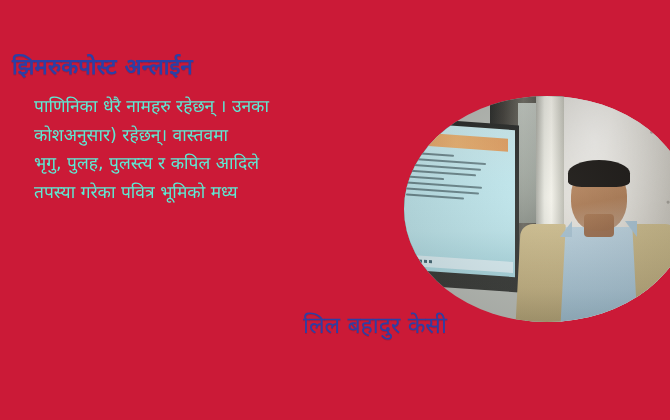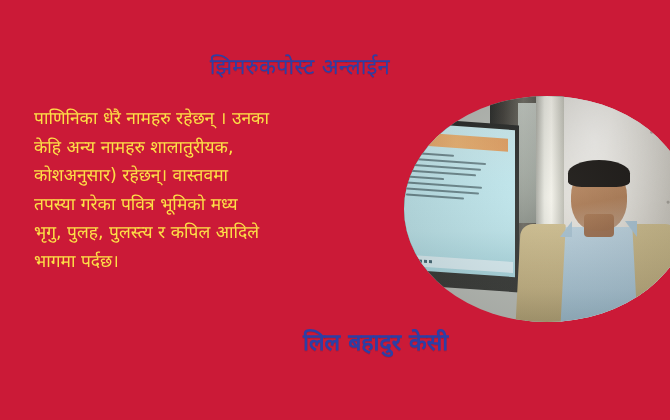--- a/index.html
+++ b/index.html
@@ -17,26 +17,26 @@
     position: relative;
     width: 670px;
     height: 420px;
     background: #cb1a37;
     overflow: hidden;
   }
 
   
   #masthead {
     position: absolute;
-    left: 0;
+    left: 12px;
     top: 54px;
     width: 390px;
-    text-align: right;
+    text-align: left;
     font-size: 22px;
-    font-weight: 400;
+    font-weight: 700;
     letter-spacing: 0.2px;
     color: #2c3fa6;
     line-height: 1.15;
     white-space: nowrap;
     text-shadow: 0 1px 0 rgba(0,0,0,0.10);
   }
 
   
   #article-body {
     position: absolute;
@@ -51,23 +51,23 @@
   }
   #article-body .line {
     display: block;
     white-space: nowrap;
   }
 
   
   #byline {
     position: absolute;
     left: 303px;
-    top: 325px;
+    top: 308px;
     font-size: 23px;
-    font-weight: 700;
+    font-weight: 400;
     color: #2c3fa6;
     white-space: nowrap;
     z-index: 5;
     text-shadow: 0 1px 0 rgba(0,0,0,0.10);
   }
 
   
   #portrait {
     position: absolute;
     left: 404px;
@@ -326,27 +326,25 @@
     pointer-events: none;
   }
 </style>
 </head>
 <body>
 
 <div id="poster" style="background: rgb(203, 26, 55);">
 
   <div id="masthead" style="color: rgb(44, 63, 166);">झिमरुकपोस्ट अन्लाईन</div>
 
-  <div id="article-body" style="color: #fde047; margin-top: 12px;">
+  <div id="article-body" style="color: #5eead4;">
     <span class="line">पाणिनिका धेरै नामहरु रहेछन् । उनका</span>
-    <span class="line">केहि अन्य नामहरु शालातुरीयक,</span>
     <span class="line">कोशअनुसार) रहेछन्। वास्तवमा</span>
+    <span class="line">भृगु, पुलह, पुलस्त्य र कपिल आदिले</span>
     <span class="line">तपस्या गरेका पवित्र भूमिको मध्य</span>
-    <span class="line">भृगु, पुलह, पुलस्त्य र कपिल आदिले</span>
-    <span class="line">भागमा पर्दछ।</span>
   </div>
 
   <div id="portrait" aria-label="man-in-vest-standing-by-projection-screen">
     <div id="portrait-scene">
 
       <div class="wall-right"></div>
 
       <div class="doorframe">
         <div class="doorframe-glass"></div>
       </div>

